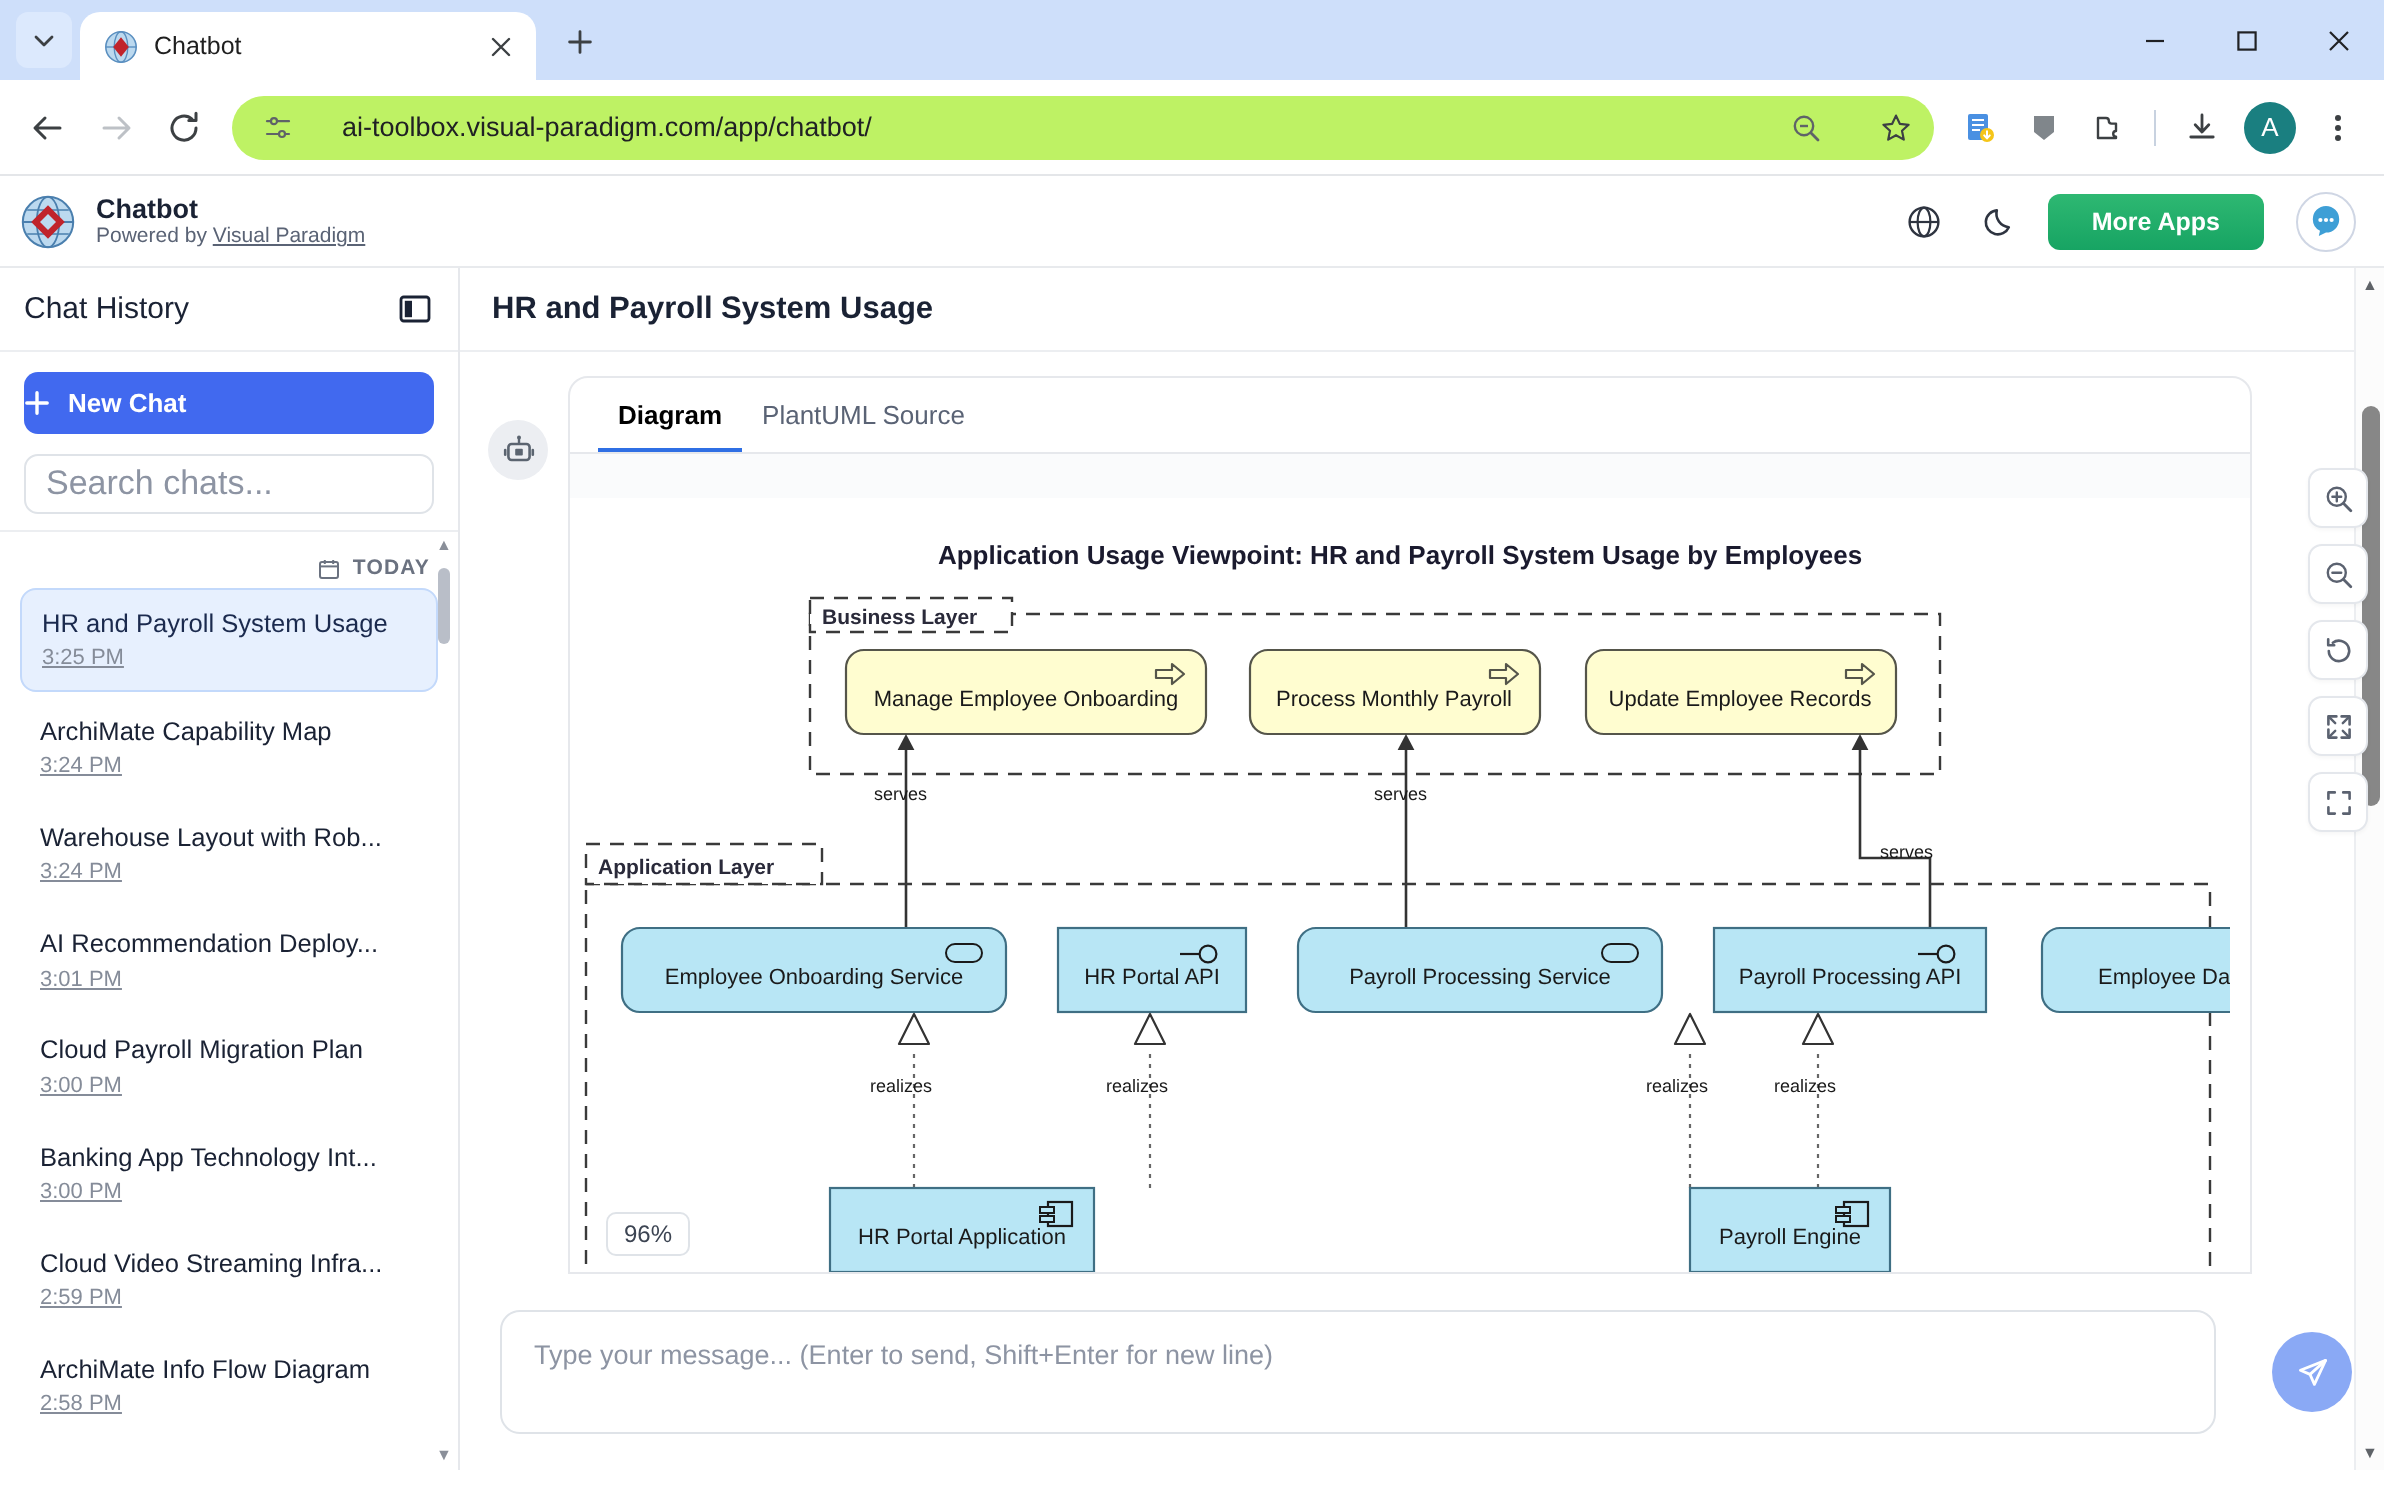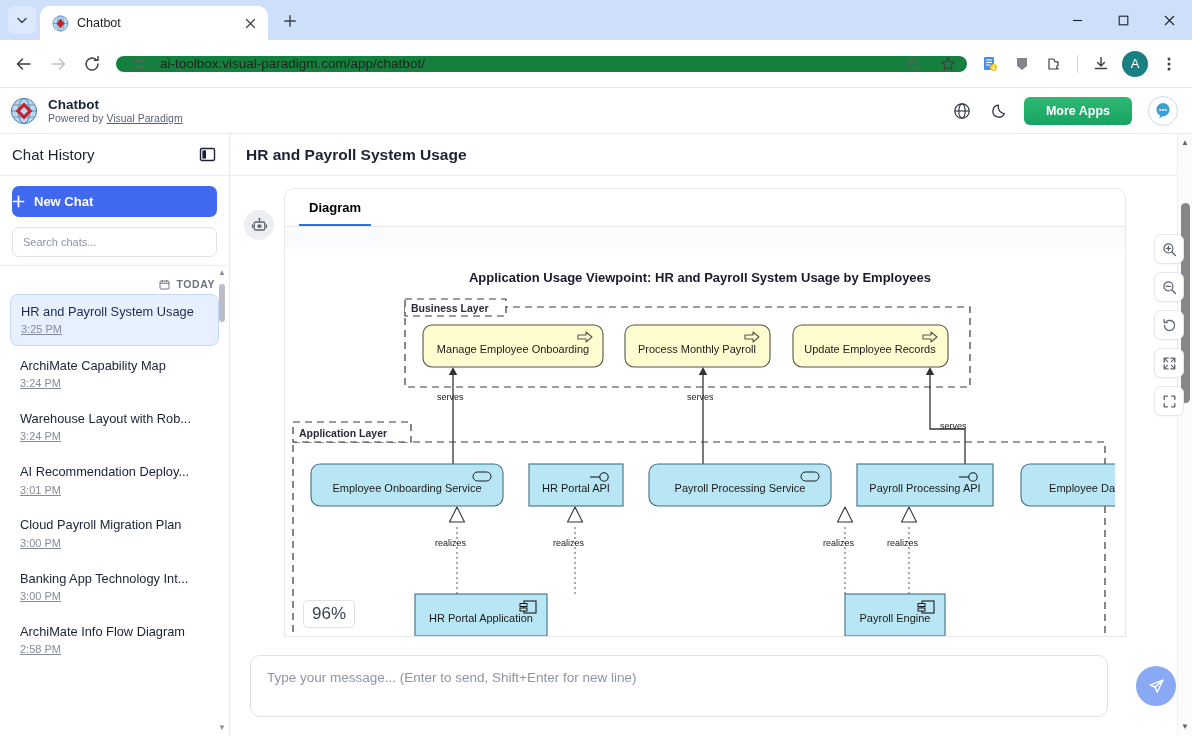--- a/index.html
+++ b/index.html
@@ -52,23 +52,23 @@
     height: 48px; background: #ffffff; display: flex; align-items: center;
     padding: 0 8px; gap: 2px; border-bottom: 1px solid #e4e6e9;
   }
   .nav-btn {
     width: 32px; height: 32px; border-radius: 50%; display: flex;
     align-items: center; justify-content: center; color: #3c4043;
     flex: 0 0 32px;
   }
   .nav-btn.disabled { color: #bdc1c6; }
   .omnibox {
-    flex: 1; height: 16px; background: #15803d; border-radius: 16px;
+    flex: 1; height: 32px; background: #bef264; border-radius: 16px;
     display: flex; align-items: center; padding: 0 6px 0 10px;
-    margin: 0 6px; gap: 8px; min-width: 0;
+    margin: 0 6px; gap: 19px; min-width: 0;
   }
   .omni-url {
     flex: 1; font-size: 13.5px; color: #202124; white-space: nowrap;
     overflow: hidden; text-overflow: ellipsis;
   }
   .omni-icon { width: 26px; height: 26px; display: flex; align-items: center;
     justify-content: center; border-radius: 50%; flex: 0 0 26px; }
   .ext-icons { display: flex; align-items: center; gap: 2px; }
   .ext-btn { width: 30px; height: 30px; display: flex; align-items: center;
     justify-content: center; border-radius: 50%; color: #4a4a4a; }
@@ -120,21 +120,21 @@
   .sb-title { font-size: 15px; font-weight: normal; color: #1a2234; }
   .sb-collapse { width: 20px; height: 20px; display:flex; align-items:center; justify-content:center; }
   .sb-actions { padding: 10px 12px 8px; border-bottom: 1px solid #eceef1; }
   .new-chat-btn {
     width: 100%; height: 31px; background: #4169ef; color: #fff;
     border-radius: 7px; font-size: 13px; font-weight: bold;
     display: flex; align-items: center; justify-content: flex-start; gap: 9px;
   }
   .search-box {
     width: 100%; height: 30px; margin-top: 10px; border: 1px solid #dfe3e8;
-    border-radius: 7px; padding: 0 10px; font-size: 11px; color: #4a5263;
+    border-radius: 7px; padding: 0 10px; font-size: 17px; color: #4a5263;
     display: flex; align-items: center; background: #fff;
   }
   .search-box span { color: #8d94a3; }
   .sb-list { flex: 1; overflow: hidden; position: relative; padding: 0 10px; }
   .sb-group-label {
     display: flex; align-items: center; gap: 6px; font-size: 10.5px;
     font-weight: bold; color: #6b7280; letter-spacing: .6px;
     padding: 12px 4px 4px;
     justify-content: flex-end;
   }
@@ -189,21 +189,21 @@
   .ctab.active { color: #000000; font-weight: bold; border-bottom-color: #2f6fe4; }
   .diagram-wrap {
     flex: 1; background: #fafbfc; position: relative; overflow: hidden;
   }
   .diagram-canvas {
     position: absolute; inset: 0; background: #fff;
     margin: 22px 0 0 0;
   }
   .zoom-badge {
     position: absolute; left: 18px; bottom: 8px; background: #fff;
-    border: 1px solid #dfe3e8; border-radius: 5px; font-size: 17px;
+    border: 1px solid #dfe3e8; border-radius: 5px; font-size: 12px;
     color: #3c4452; padding: 3px 8px; margin-top: 34px;
   }
   .tool-col {
     position: absolute; right: 8px; top: 58px; display: flex;
     flex-direction: column; gap: 8px; z-index: 5;
   }
   .tool-btn {
     width: 30px; height: 30px; border: 1px solid #e4e7ec; border-radius: 7px;
     background: #fff; display: flex; align-items: center; justify-content: center;
     color: #5b6270; box-shadow: 0 1px 2px rgba(0,0,0,.04);
@@ -466,20 +466,24 @@
         </div>
         <div class="chat-item">
           <div class="chat-item-title">Cloud Payroll Migration Plan</div>
           <div class="chat-item-time">3:00 PM</div>
         </div>
         <div class="chat-item">
           <div class="chat-item-title">Banking App Technology Int...</div>
           <div class="chat-item-time">3:00 PM</div>
         </div>
         <div class="chat-item">
+          <div class="chat-item-title">Cloud Video Streaming Infra...</div>
+          <div class="chat-item-time">2:59 PM</div>
+        </div>
+        <div class="chat-item">
           <div class="chat-item-title">ArchiMate Info Flow Diagram</div>
           <div class="chat-item-time">2:58 PM</div>
         </div>
 
         <div class="sb-scroll-track">
           <div class="sb-arrow">▲</div>
           <div class="sb-thumb"></div>
           <div class="sb-track-fill"></div>
           <div class="sb-arrow">▼</div>
         </div>
@@ -499,20 +503,21 @@
             <line x1="8.5" y1="2" x2="8.5" y2="5" stroke="#5b6470" stroke-width="1.2"></line>
             <circle cx="8.5" cy="1.7" r="1" fill="#5b6470"></circle>
             <line x1="1.6" y1="8" x2="1.6" y2="10.4" stroke="#5b6470" stroke-width="1.3" stroke-linecap="round"></line>
             <line x1="15.4" y1="8" x2="15.4" y2="10.4" stroke="#5b6470" stroke-width="1.3" stroke-linecap="round"></line>
           </svg>
         </div>
 
         <div class="card">
           <div class="tabs-row">
             <div class="ctab active">Diagram</div>
+            <div class="ctab">PlantUML Source</div>
           </div>
 
           <div class="diagram-wrap">
             <div class="diagram-canvas">
               <svg width="830" height="400" viewBox="0 0 830 400">
 
                 <text class="d-title" x="415" y="33" text-anchor="middle">Application Usage Viewpoint: HR and Payroll System Usage by Employees</text>
 
                 <rect x="120" y="58" width="565" height="80" fill="none" stroke="#3a3a3a" stroke-width="1.2" stroke-dasharray="7,5"></rect>
                 <rect x="120" y="50" width="101" height="17" fill="#fff" stroke="#3a3a3a" stroke-width="1.2" stroke-dasharray="7,5"></rect>

